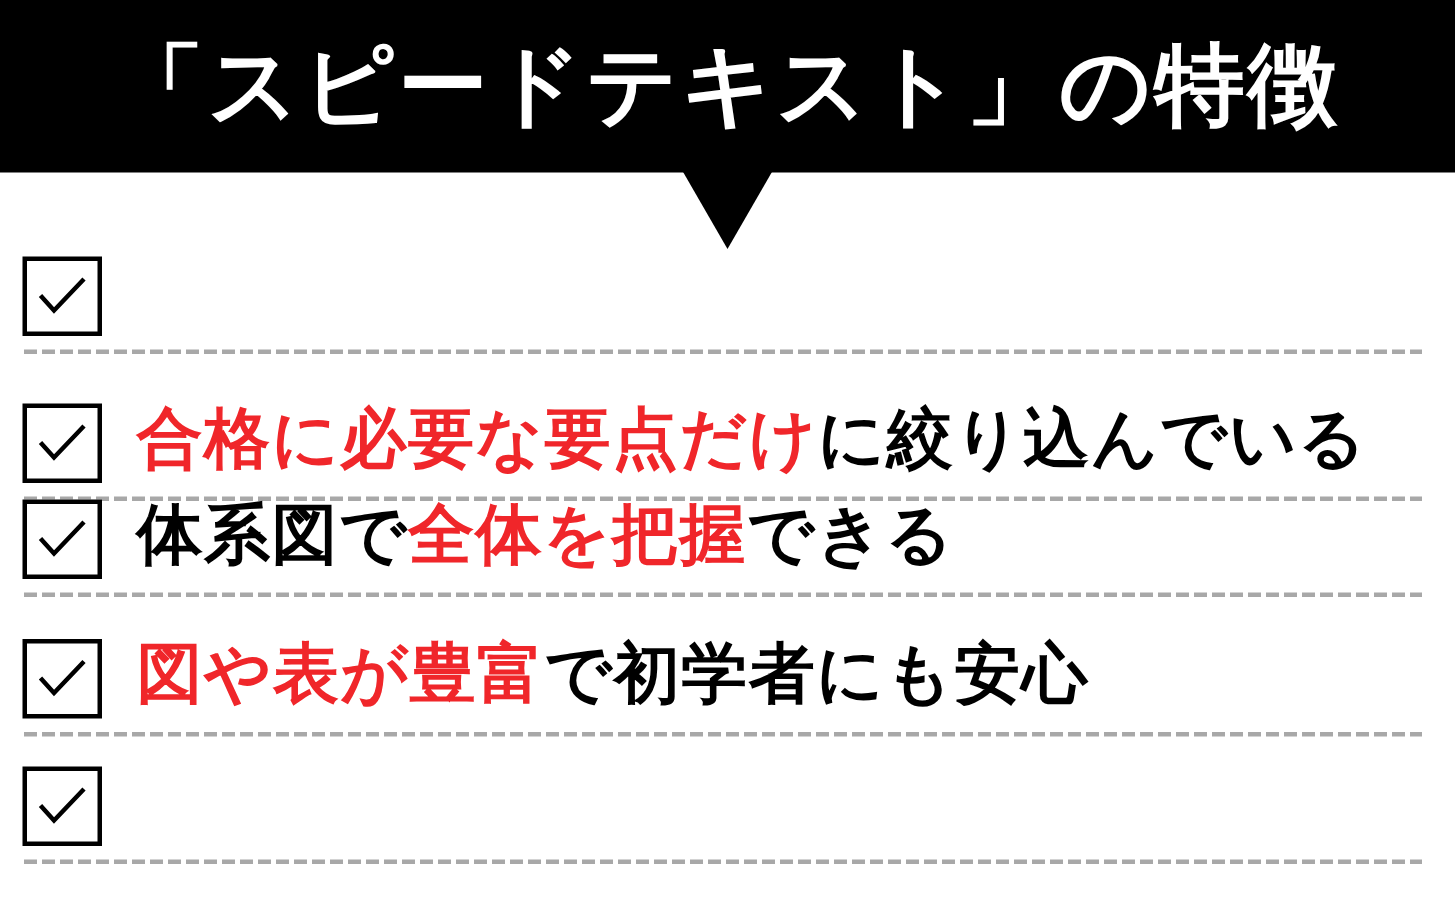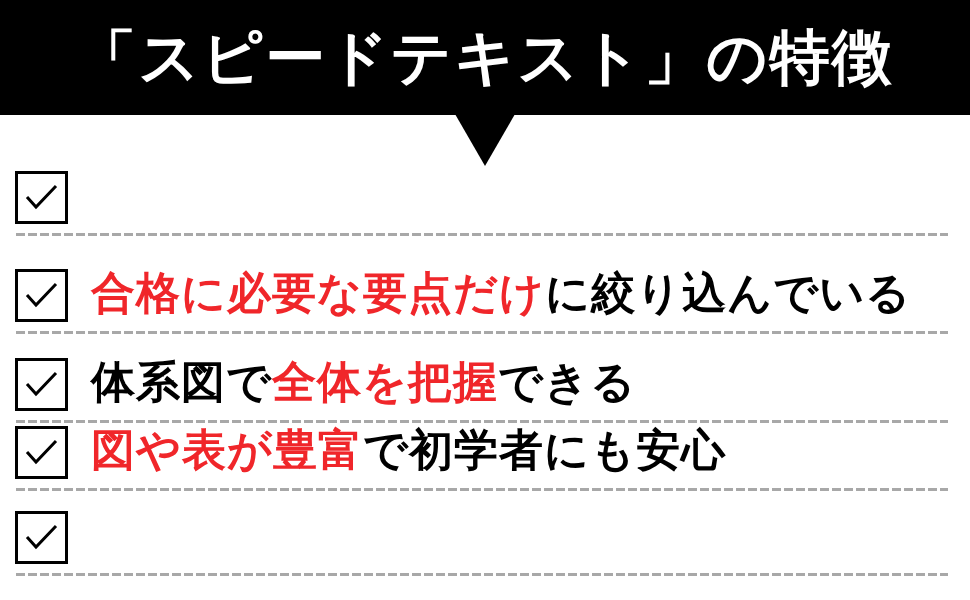--- a/index.html
+++ b/index.html
@@ -64,21 +64,21 @@
     <svg width="36" height="30" viewBox="0 0 36 30">
         <polyline points="3,15 12,25 32,4" fill="none" stroke="#000" stroke-width="3"></polyline>
       </svg>
   </div>
   <div class="row-text">
     <span class="hl">合格に必要な要点だけ</span><span>に絞り込んでいる</span>
   </div>
   <div class="divider"></div>
 </div>
 
-<div class="row" style="top:348px;">
+<div class="row" style="top:323px;">
   <div class="checkbox">
     <svg width="36" height="30" viewBox="0 0 36 30">
         <polyline points="3,15 12,25 32,4" fill="none" stroke="#000" stroke-width="3"></polyline>
       </svg>
   </div>
   <div class="row-text">
     <span>体系図で</span><span class="hl">全体を把握</span><span>できる</span>
   </div>
   <div class="divider"></div>
 </div>

